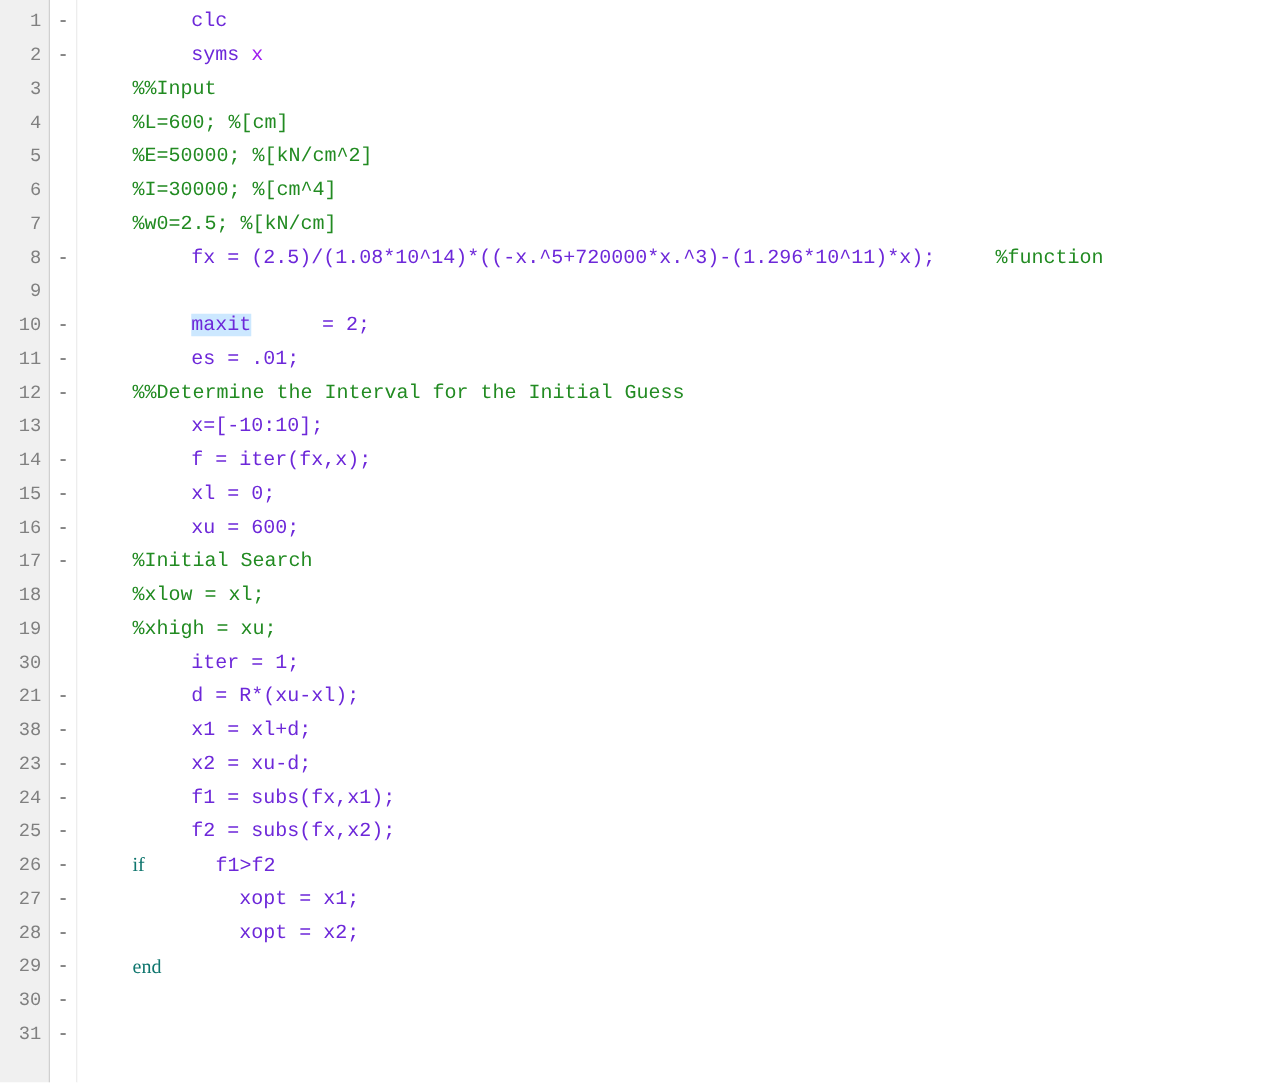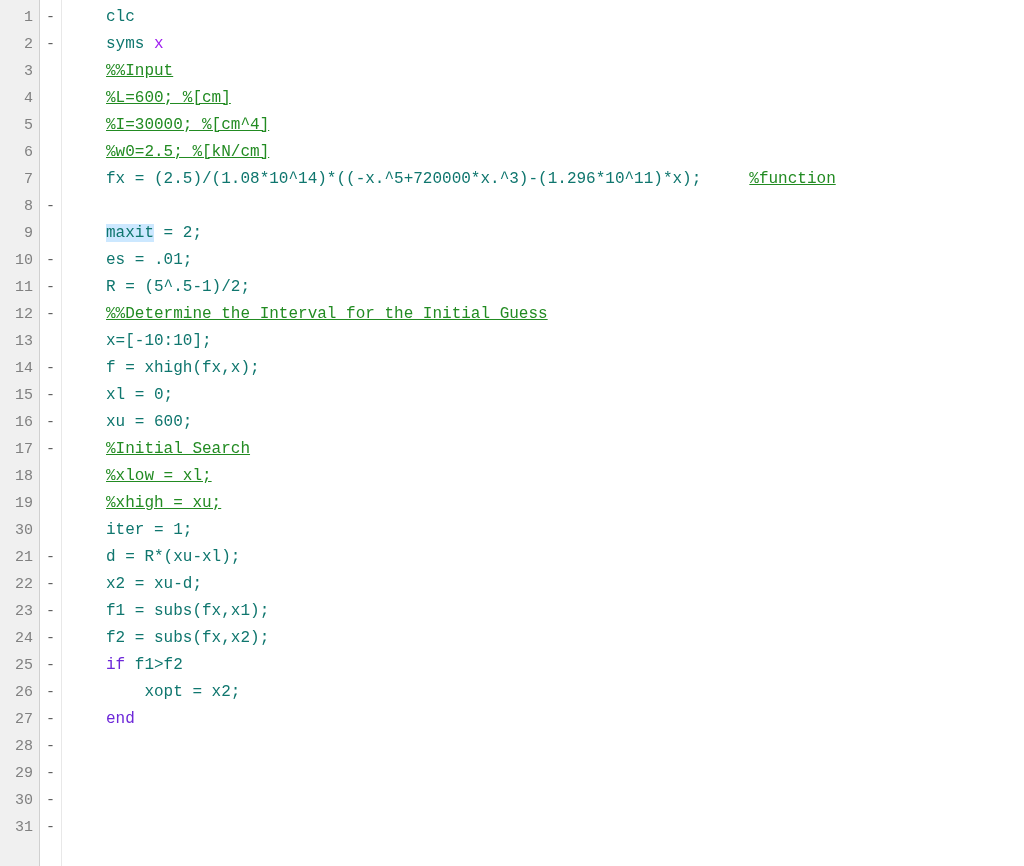--- a/index.html
+++ b/index.html
@@ -62,31 +62,32 @@
       padding-left: 14px;
       overflow: hidden;
     }
     .code-line {
       height: 27px;
       line-height: 27px;
       white-space: pre;
       color: #000000;
     }
     .tok-keyword {
-      color: #6d28d9;
+      color: #0f766e;
+      font-family: Liberation Serif, serif;
     }
     .tok-string {
       color: #a020f0;
     }
     .tok-comment {
       color: #228b22;
-      text-decoration: underline;
     }
     .tok-default {
-      color: #0f766e;
+      color: #6d28d9;
+      margin-left: 47px;
     }
     .highlight {
       background: #cce8ff;
     }
   </style>
 </head>
 <body>
 
 <div class="gutter" id="gutter">
     <div class="line-number">1</div>
@@ -103,21 +104,21 @@
     <div class="line-number">12</div>
     <div class="line-number">13</div>
     <div class="line-number">14</div>
     <div class="line-number">15</div>
     <div class="line-number">16</div>
     <div class="line-number">17</div>
     <div class="line-number">18</div>
     <div class="line-number">19</div>
     <div class="line-number">30</div>
     <div class="line-number">21</div>
-    <div class="line-number">22</div>
+    <div class="line-number">38</div>
     <div class="line-number">23</div>
     <div class="line-number">24</div>
     <div class="line-number">25</div>
     <div class="line-number">26</div>
     <div class="line-number">27</div>
     <div class="line-number">28</div>
     <div class="line-number">29</div>
     <div class="line-number">30</div>
     <div class="line-number">31</div>
   </div>
@@ -185,36 +186,38 @@
     <div class="fold-cell"></div>
     <div class="fold-cell"></div>
     <div class="fold-cell"></div>
     <div class="fold-cell"></div>
   </div>
 <div class="code-area" id="codearea">
     <div class="code-line"><span class="tok-default">clc</span></div>
     <div class="code-line"><span class="tok-default">syms </span><span class="tok-string">x</span></div>
     <div class="code-line"><span class="tok-comment">%%Input</span></div>
     <div class="code-line"><span class="tok-comment">%L=600; %[cm]</span></div>
+    <div class="code-line"><span class="tok-comment">%E=50000; %[kN/cm^2]</span></div>
     <div class="code-line"><span class="tok-comment">%I=30000; %[cm^4]</span></div>
     <div class="code-line"><span class="tok-comment">%w0=2.5; %[kN/cm]</span></div>
     <div class="code-line"><span class="tok-default">fx = (2.5)/(1.08*10^14)*((-x.^5+720000*x.^3)-(1.296*10^11)*x);     </span><span class="tok-comment">%function</span></div>
     <div class="code-line"><span class="tok-default"></span></div>
     <div class="code-line"><span class="tok-default highlight">maxit</span><span class="tok-default"> = 2;</span></div>
     <div class="code-line"><span class="tok-default">es = .01;</span></div>
-    <div class="code-line"><span class="tok-default">R = (5^.5-1)/2;</span></div>
     <div class="code-line"><span class="tok-comment">%%Determine the Interval for the Initial Guess</span></div>
     <div class="code-line"><span class="tok-default">x=[-10:10];</span></div>
-    <div class="code-line"><span class="tok-default">f = xhigh(fx,x);</span></div>
+    <div class="code-line"><span class="tok-default">f = iter(fx,x);</span></div>
     <div class="code-line"><span class="tok-default">xl = 0;</span></div>
     <div class="code-line"><span class="tok-default">xu = 600;</span></div>
     <div class="code-line"><span class="tok-comment">%Initial Search</span></div>
     <div class="code-line"><span class="tok-comment">%xlow = xl;</span></div>
     <div class="code-line"><span class="tok-comment">%xhigh = xu;</span></div>
     <div class="code-line"><span class="tok-default">iter = 1;</span></div>
     <div class="code-line"><span class="tok-default">d = R*(xu-xl);</span></div>
+    <div class="code-line"><span class="tok-default">x1 = xl+d;</span></div>
     <div class="code-line"><span class="tok-default">x2 = xu-d;</span></div>
     <div class="code-line"><span class="tok-default">f1 = subs(fx,x1);</span></div>
     <div class="code-line"><span class="tok-default">f2 = subs(fx,x2);</span></div>
     <div class="code-line"><span class="tok-keyword">if</span><span class="tok-default"> f1&gt;f2</span></div>
+    <div class="code-line"><span class="tok-default">    xopt = x1;</span></div>
     <div class="code-line"><span class="tok-default">    xopt = x2;</span></div>
     <div class="code-line"><span class="tok-keyword">end</span></div>
   </div>
 
 </body></html>

